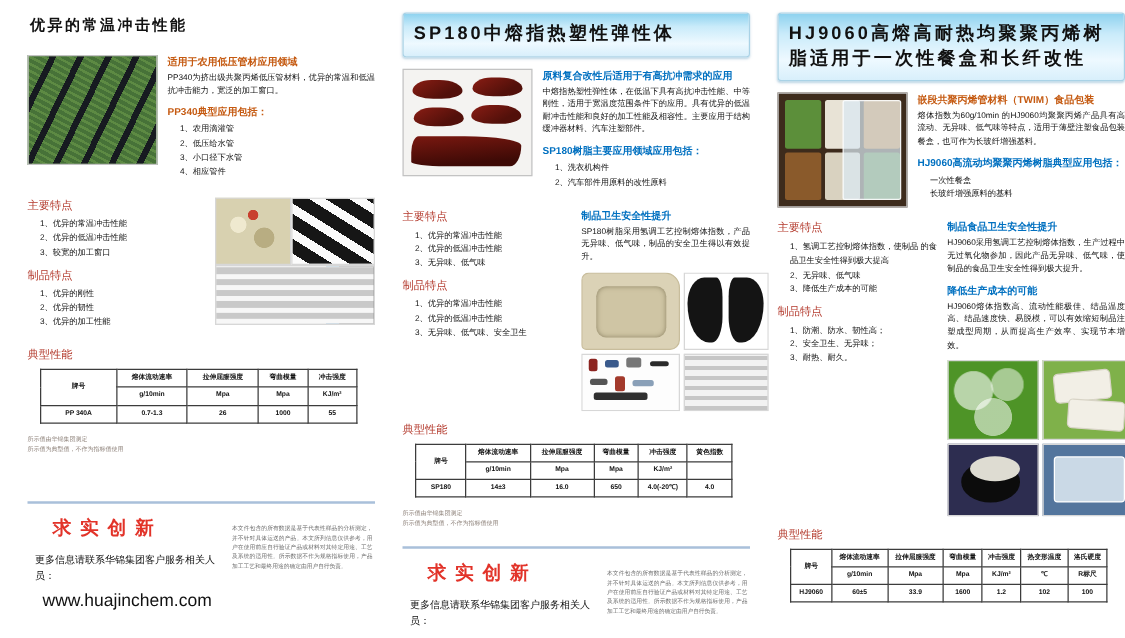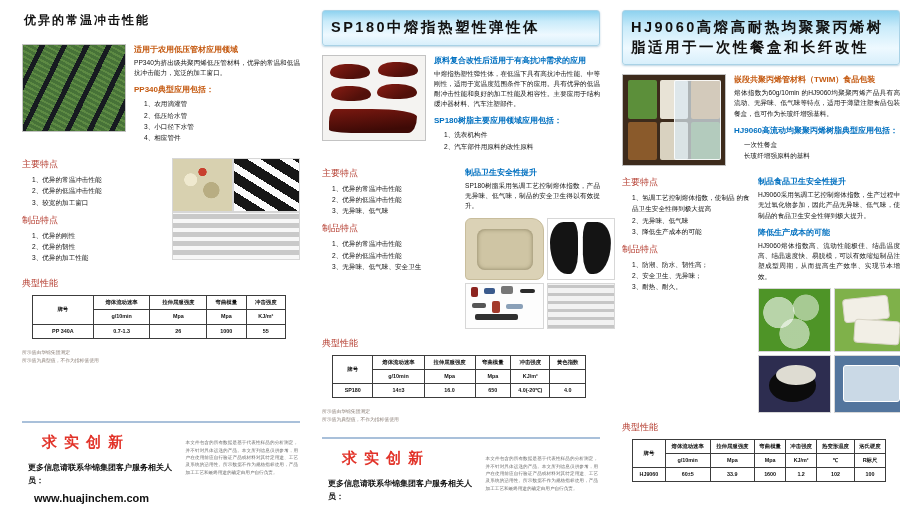--- a/index.html
+++ b/index.html
@@ -111,22 +111,22 @@
   td.brand { font-weight:bold; font-size:6.4px; }
   .tw { padding:0 14px 0 10px; }
 
   .notes { margin-top:10px; font-size:4.8px; color:#8d8179; line-height:1.7; }
 
   .divider { margin-top:auto; border-top:2px solid #a9c0da; margin-bottom:8px; }
   .footer { display:flex; gap:1px; padding:0 2px 6px 6px; }
   .f-left { width:58%; }
   .slogan { color:#e23329; font-weight:bold; font-size:15px; letter-spacing:7px;
     font-family:"DejaVu Serif", serif; margin:2px 0 10px 14px; }
-  .contact { font-size:8px; line-height:1.6;font-weight:bold; }
-  .url { font-size:11px; font-weight:bold; margin:4px 0 0 6px; }
+  .contact { font-size:8px; line-height:1.6; }
+  .url { font-size:14px; font-weight:normal; margin:4px 0 16px 6px; }
   .disclaimer { flex:1; font-size:4.6px; color:#6a6a6a; line-height:1.6;
     text-align:justify; padding-top:8px; }
 </style>
 </head>
 <body>
 
 <div class="page">
 
   <div class="panel">
     <div class="category">优异的常温冲击性能</div>

